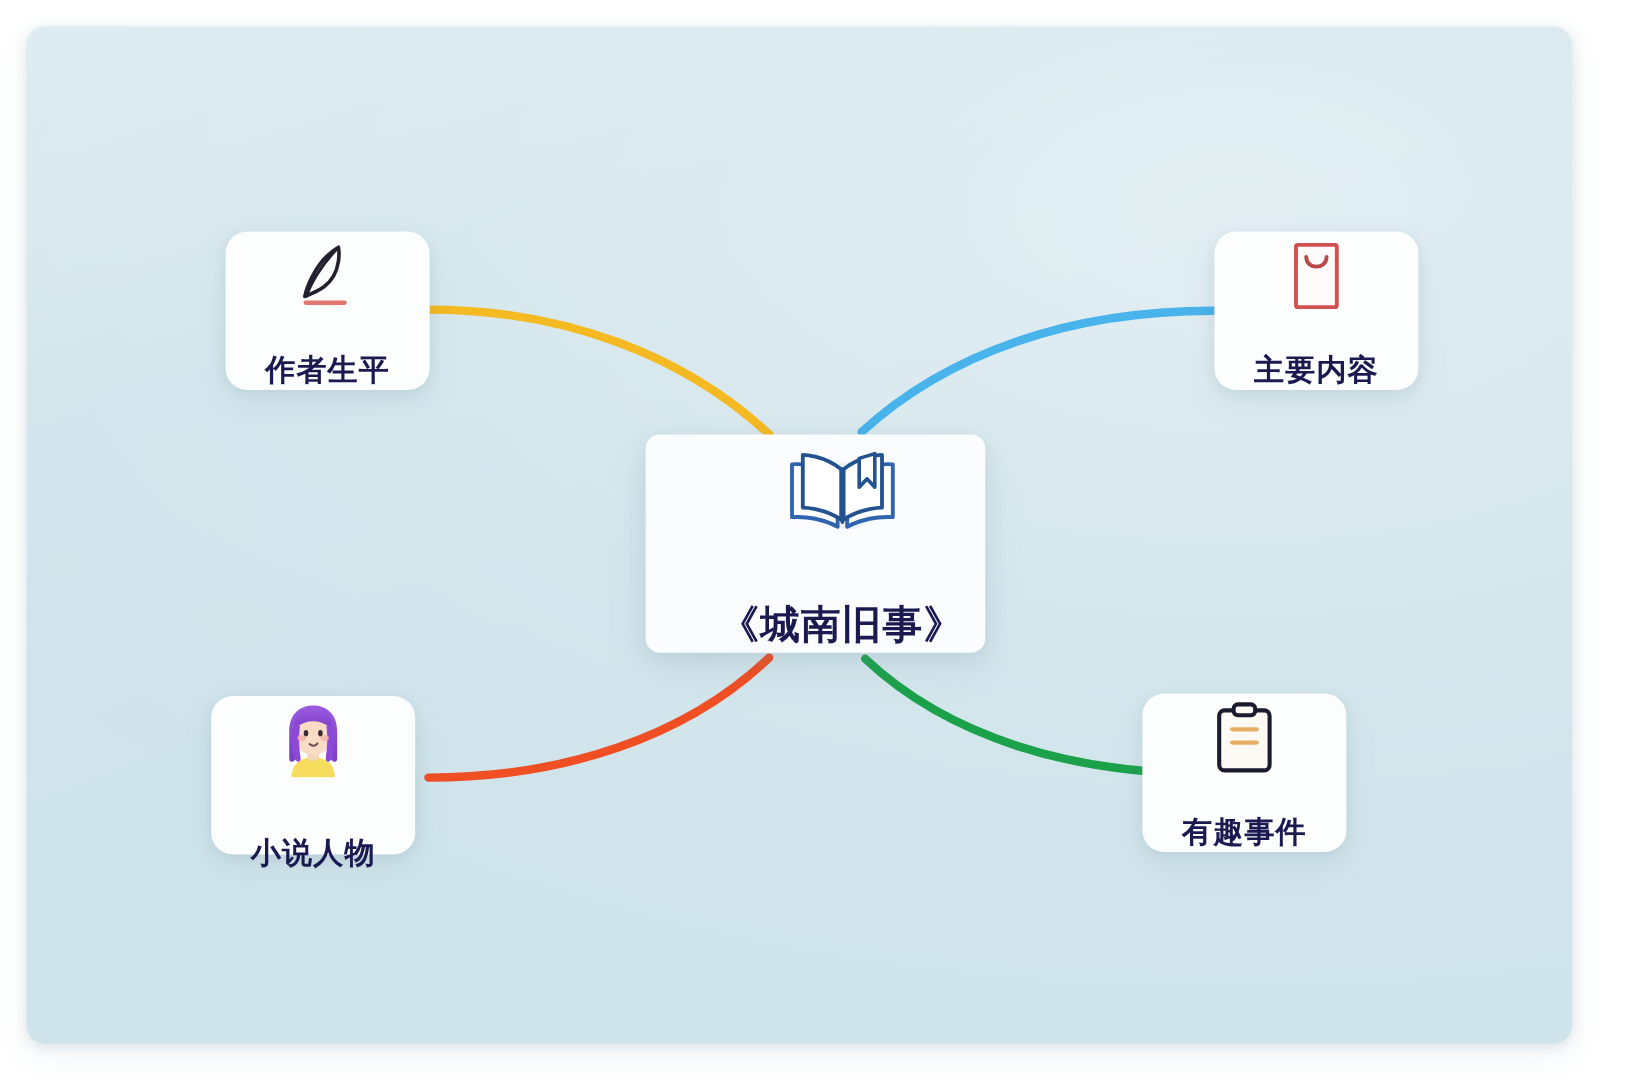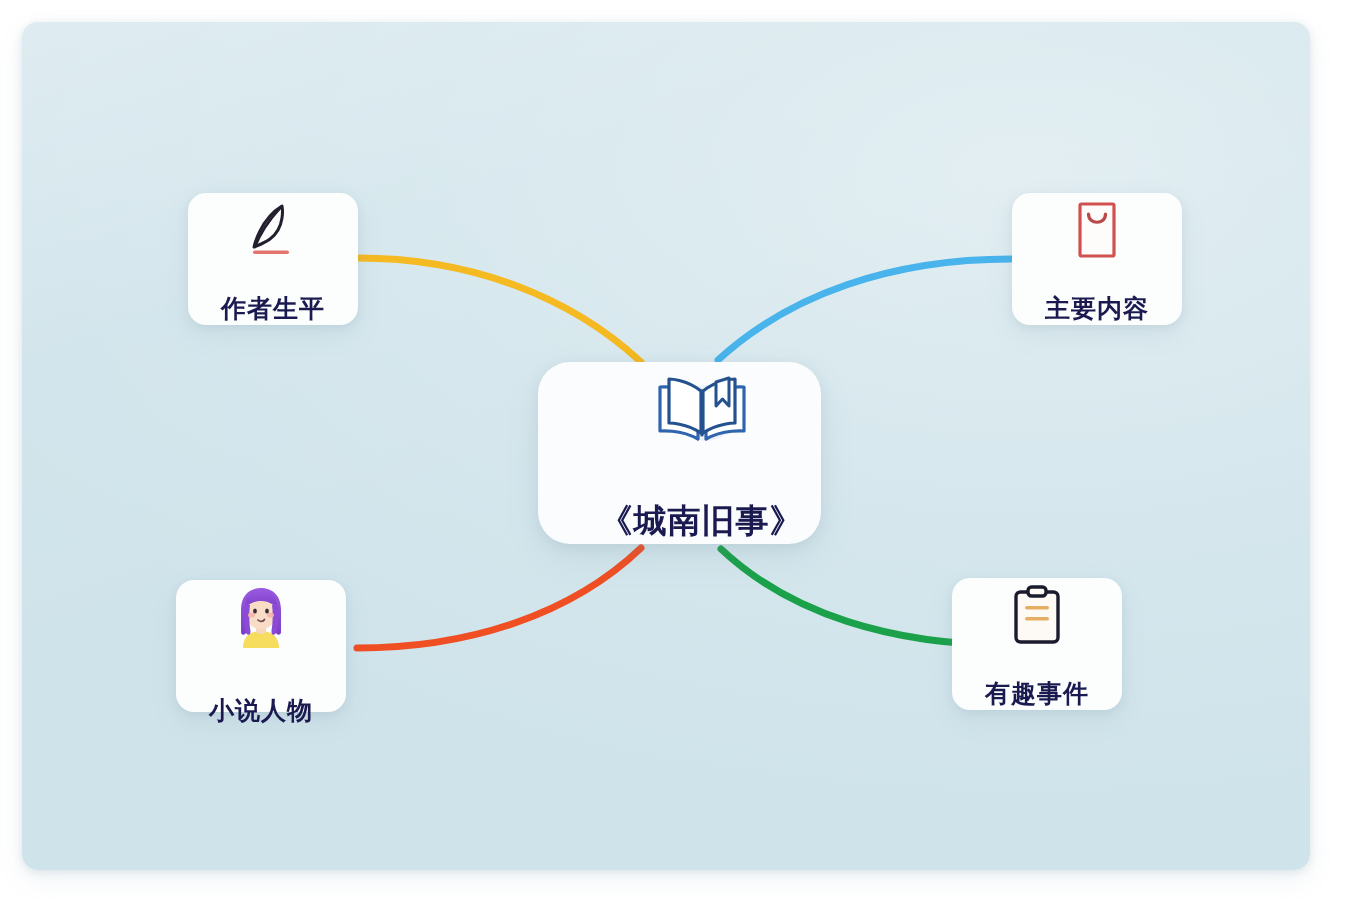--- a/index.html
+++ b/index.html
@@ -96,21 +96,21 @@
   #node-content  { left: 1012px; top: 193px; }
   #node-people   { left: 176px; top: 580px; gap: 38px; }
   #node-events   { left: 952px; top: 578px; }
 
   
   #node-center {
     left: 538px;
     top: 362px;
     width: 283px;
     height: 182px;
-    border-radius: 32px;
+    border-radius: 12px;
     background: #fbfcfd;
     box-shadow:
       0 4px 14px rgba(105,138,154,0.15),
       0 14px 34px rgba(105,138,154,0.11);
     padding-left: 44px;
   }
   #node-center .icon-wrap { height: 92px; }
   #node-center .node-label {
     font-size: 33px;
     margin-top: 6px;

